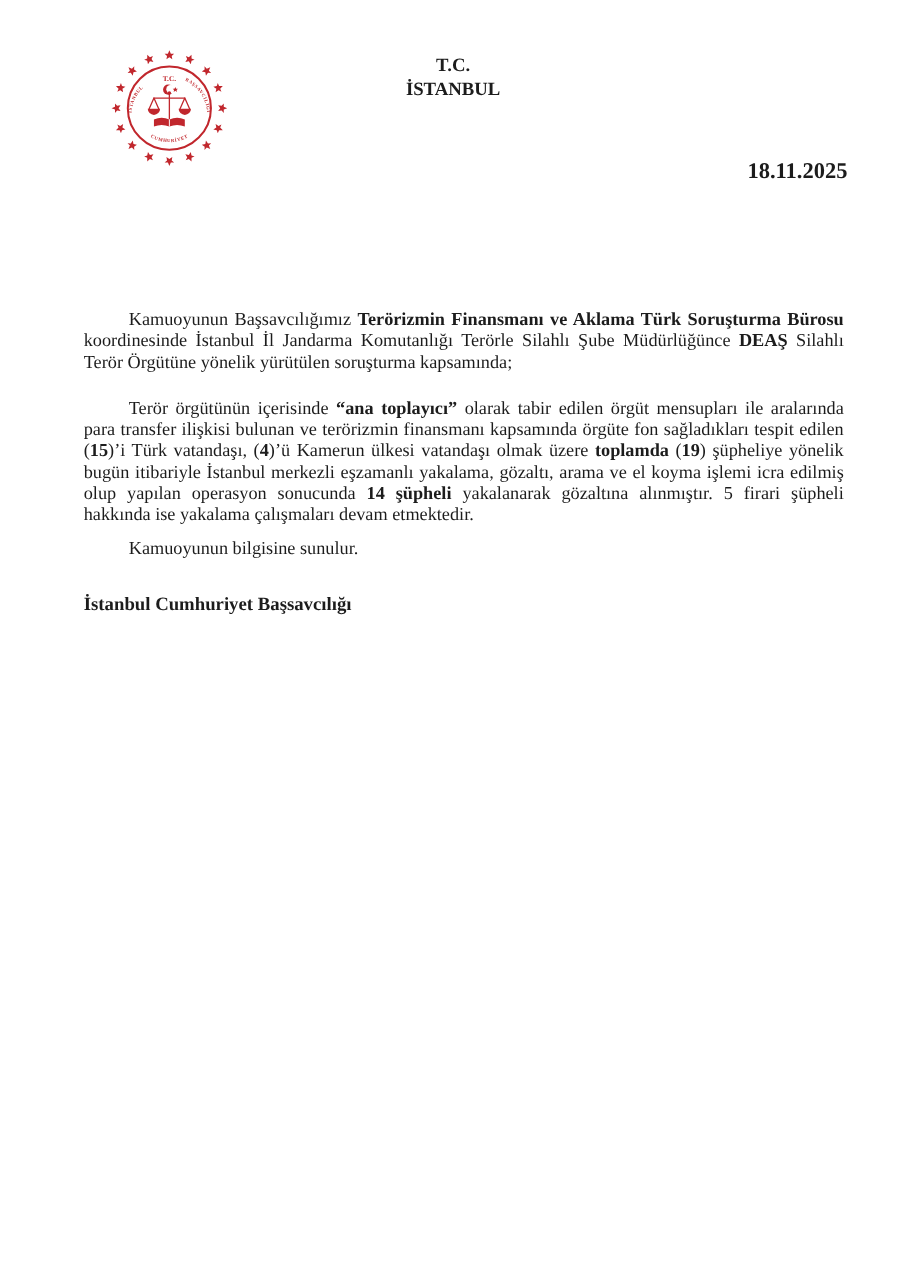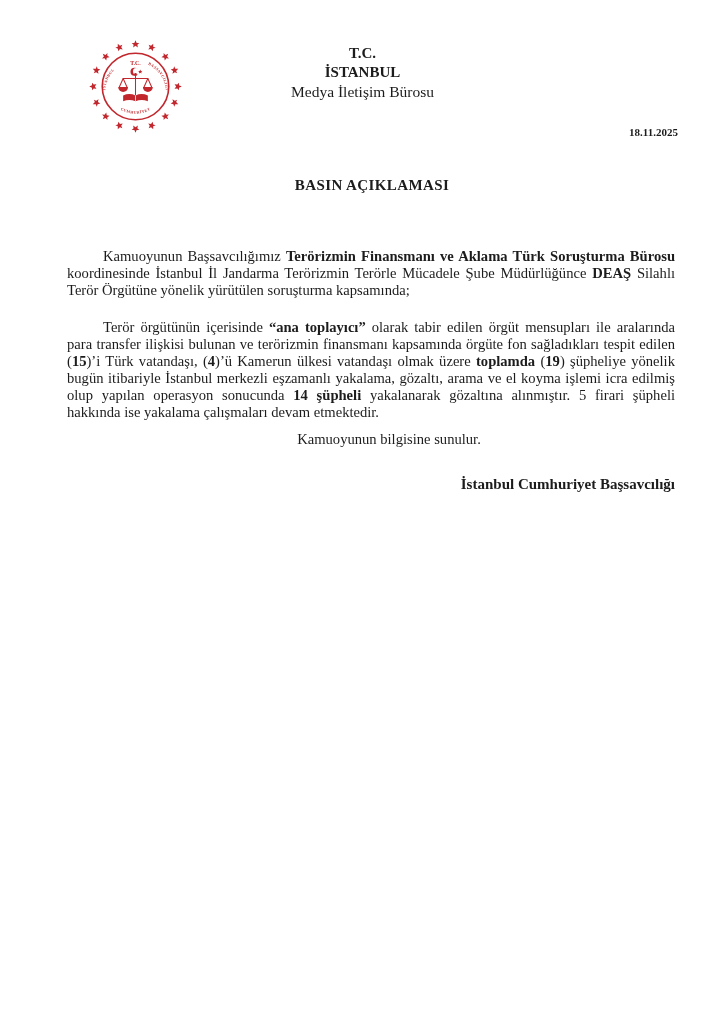--- a/index.html
+++ b/index.html
@@ -33,21 +33,21 @@
   }
   .h-tc      { font-weight: bold; font-size: 15px; }
   .h-city    { font-weight: bold; font-size: 15px; }
   .h-office  { font-weight: bold; font-size: 16px; }
   .h-bureau  { font-size: 15.5px; }
   .doc-date {
     position: absolute;
     top: 126px;
     right: 47px;
     font-weight: bold;
-    font-size: 11px;
+    font-size: 18px;
   }
   .doc-title {
     position: absolute;
     top: 177px;
     left: 67px;
     right: 48px;
     text-align: center;
     font-weight: bold;
     font-size: 15px;
     letter-spacing: 0.4px;
@@ -60,26 +60,26 @@
   }
   .body-p {
     margin: 0 0 20px 0;
     font-size: 14.6px;
     line-height: 17px;
     text-align: justify;
     text-indent: 36px;
   }
   .body-p.p2 { margin-bottom: 10px; }
   .body-p.closing {
-    text-align: center;
+    text-align: left;
     margin-bottom: 0;
   }
   .signature {
     margin-top: 28px;
-    text-align: right;
+    text-align: left;
     font-weight: bold;
     font-size: 15px;
   }
   .seg-b { font-weight: bold; }
 </style>
 </head>
 <body>
 
 <div class="page">
 
@@ -139,27 +139,25 @@
         <text><textPath href="#arcTop" startOffset="2%">İSTANBUL</textPath></text>
         <text text-anchor="end"><textPath href="#arcTop" startOffset="98%">BAŞSAVCILIĞI</textPath></text>
         <text text-anchor="middle"><textPath href="#arcBottom" startOffset="50%">CUMHURİYET</textPath></text>
       </g>
     </svg>
   </div>
 
   <div class="header-text">
     <div class="h-tc">T.C.</div>
     <div class="h-city">İSTANBUL</div>
-    <div class="h-bureau">Medya İletişim Bürosu</div>
   </div>
 
   <div class="doc-date">18.11.2025</div>
 
-  <div class="doc-title">BASIN AÇIKLAMASI</div>
 
   <div class="content">
-    <p class="body-p p1"><span>Kamuoyunun Başsavcılığımız </span><span class="seg-b">Terörizmin Finansmanı ve Aklama Türk Soruşturma Bürosu</span><span> koordinesinde İstanbul İl Jandarma Terörizmin Terörle Mücadele Şube Müdürlüğünce </span><span class="seg-b">DEAŞ</span><span> Silahlı Terör Örgütüne yönelik yürütülen soruşturma kapsamında;</span></p>
+    <p class="body-p p1"><span>Kamuoyunun Başsavcılığımız </span><span class="seg-b">Terörizmin Finansmanı ve Aklama Türk Soruşturma Bürosu</span><span> koordinesinde İstanbul İl Jandarma Komutanlığı Terörle Silahlı Şube Müdürlüğünce </span><span class="seg-b">DEAŞ</span><span> Silahlı Terör Örgütüne yönelik yürütülen soruşturma kapsamında;</span></p>
     <p class="body-p p2"><span>Terör örgütünün içerisinde </span><span class="seg-b">“ana toplayıcı”</span><span> olarak tabir edilen örgüt mensupları ile aralarında para transfer ilişkisi bulunan ve terörizmin finansmanı kapsamında örgüte fon sağladıkları tespit edilen  (</span><span class="seg-b">15</span><span>)’i Türk vatandaşı, (</span><span class="seg-b">4</span><span>)’ü Kamerun ülkesi vatandaşı olmak üzere </span><span class="seg-b">toplamda</span><span> (</span><span class="seg-b">19</span><span>) şüpheliye yönelik bugün itibariyle İstanbul merkezli eşzamanlı yakalama, gözaltı, arama ve el koyma işlemi icra edilmiş olup yapılan operasyon sonucunda </span><span class="seg-b">14 şüpheli</span><span> yakalanarak gözaltına alınmıştır. 5 firari şüpheli hakkında ise yakalama çalışmaları devam etmektedir.</span></p>
     <p class="body-p closing">Kamuoyunun bilgisine sunulur.</p>
     <div class="signature">İstanbul Cumhuriyet Başsavcılığı</div>
   </div>
 
 </div>
 
 </body></html>

